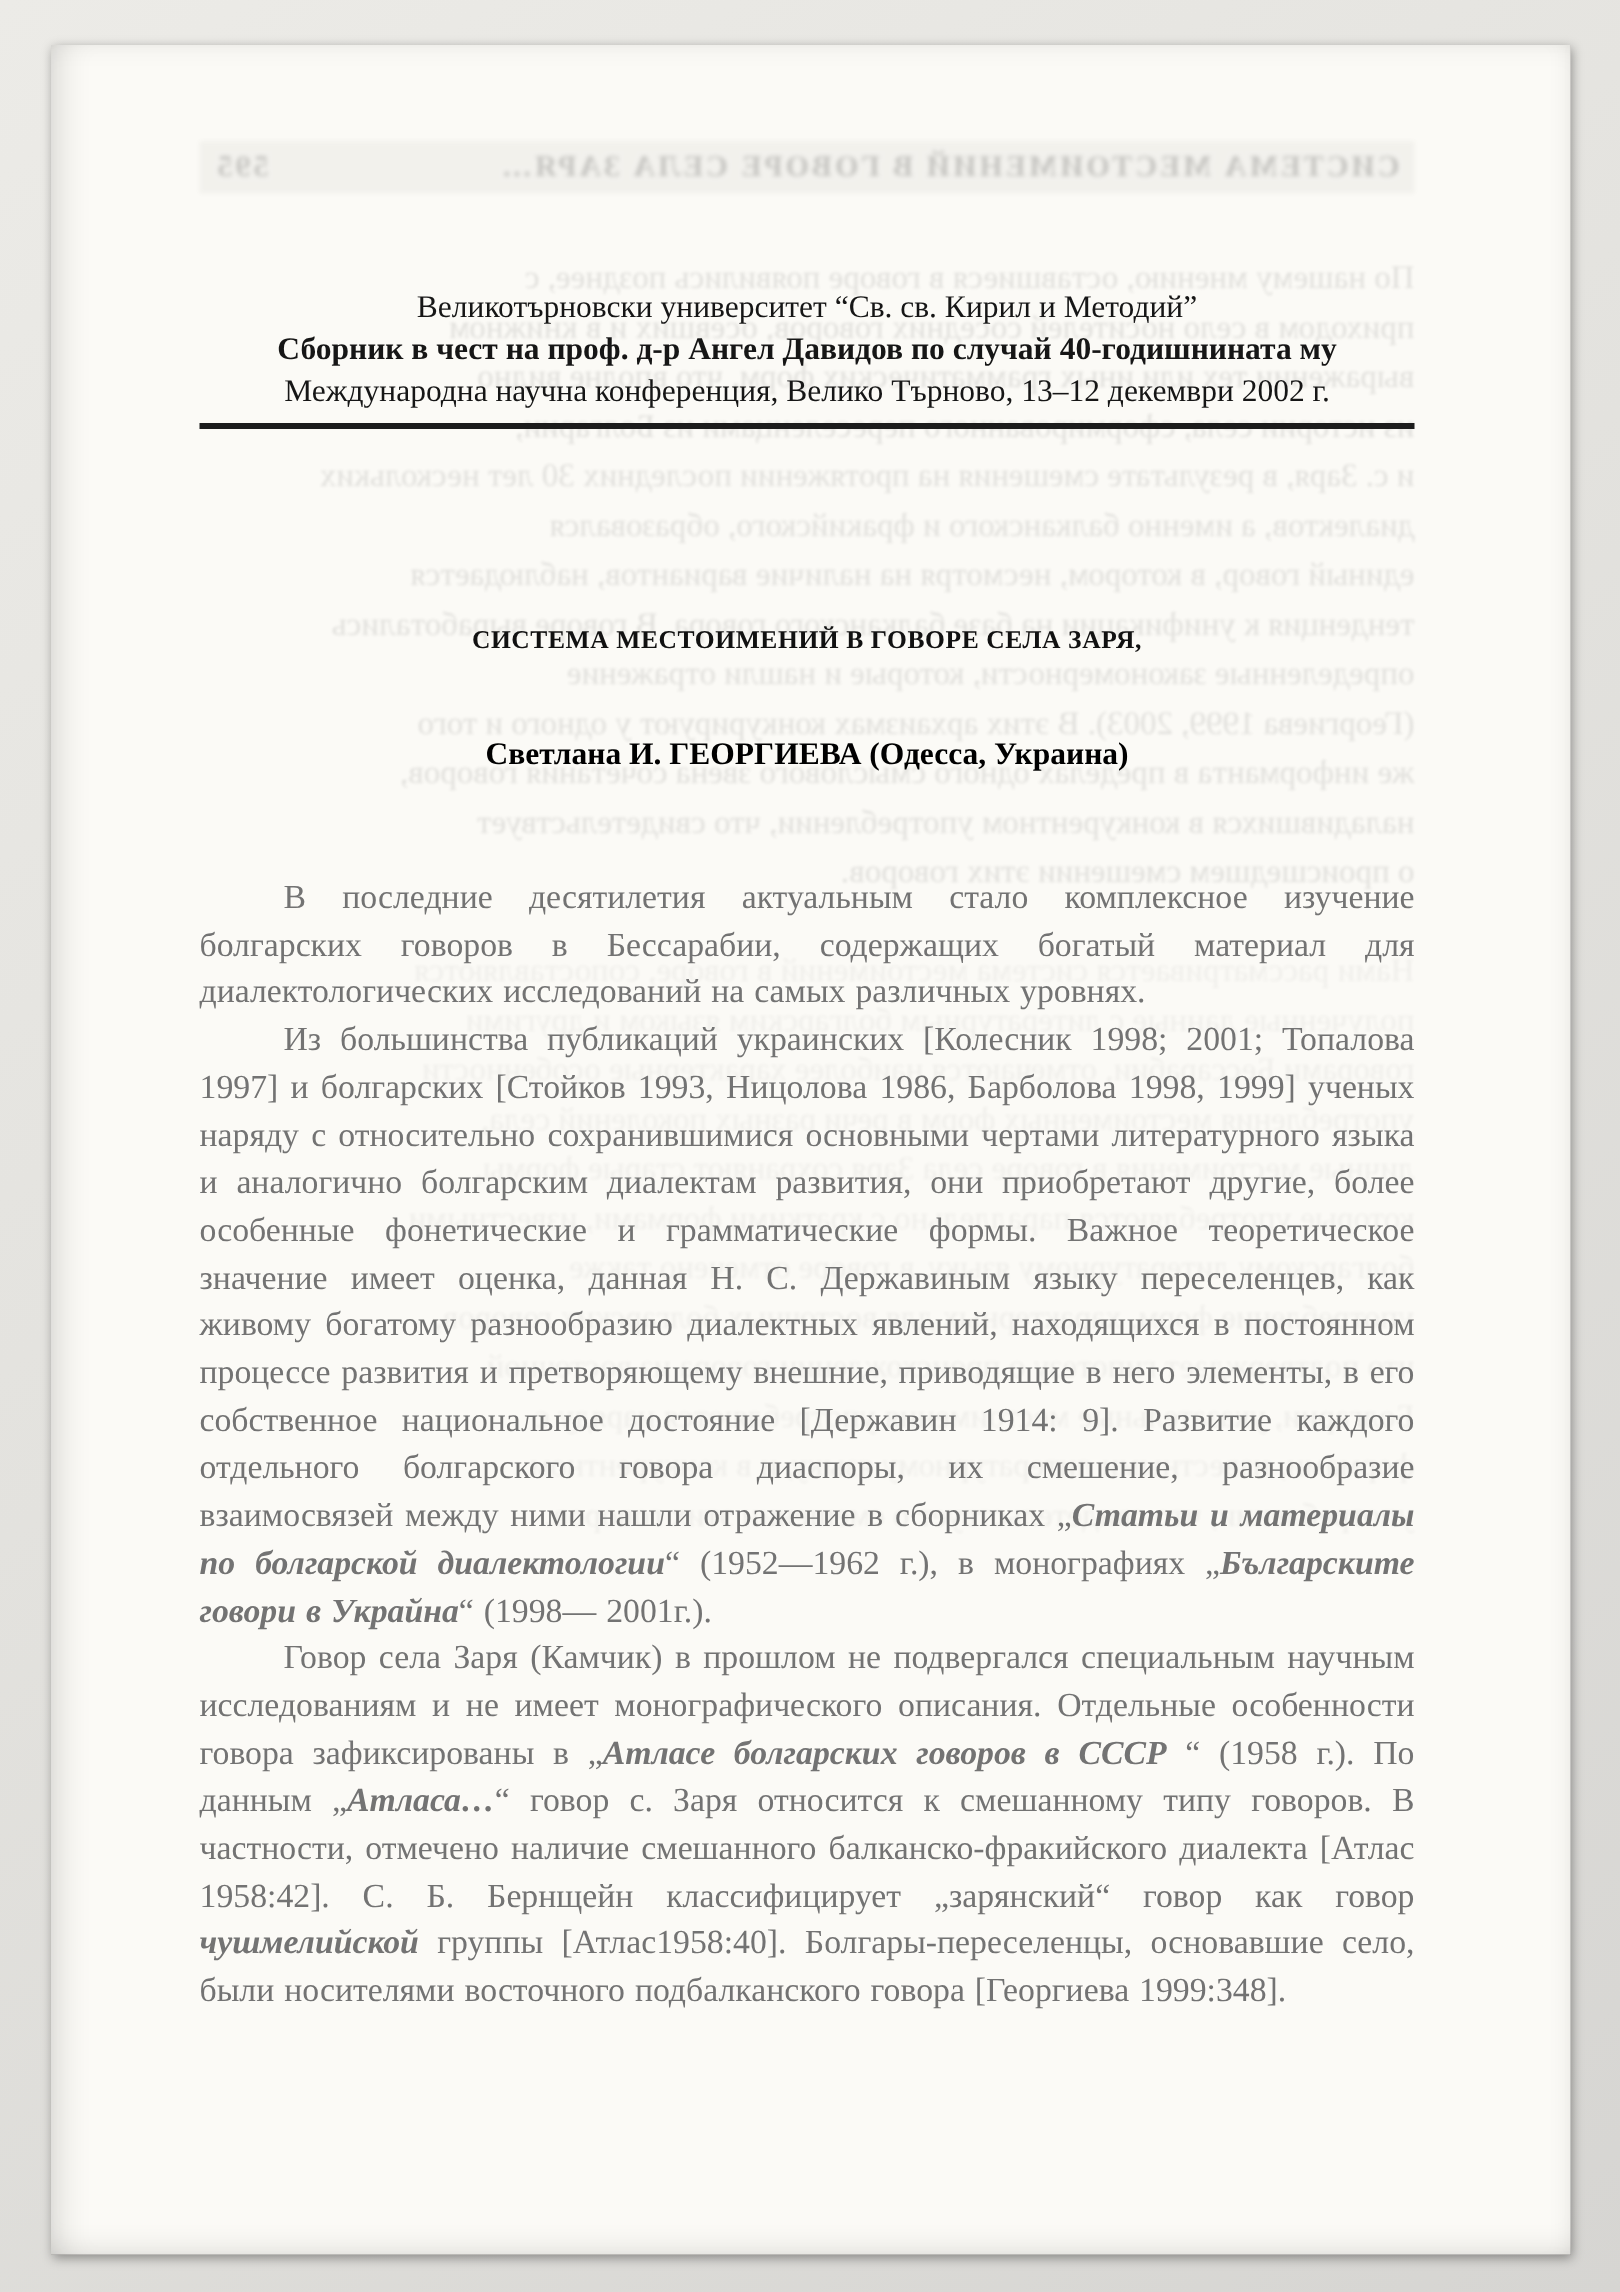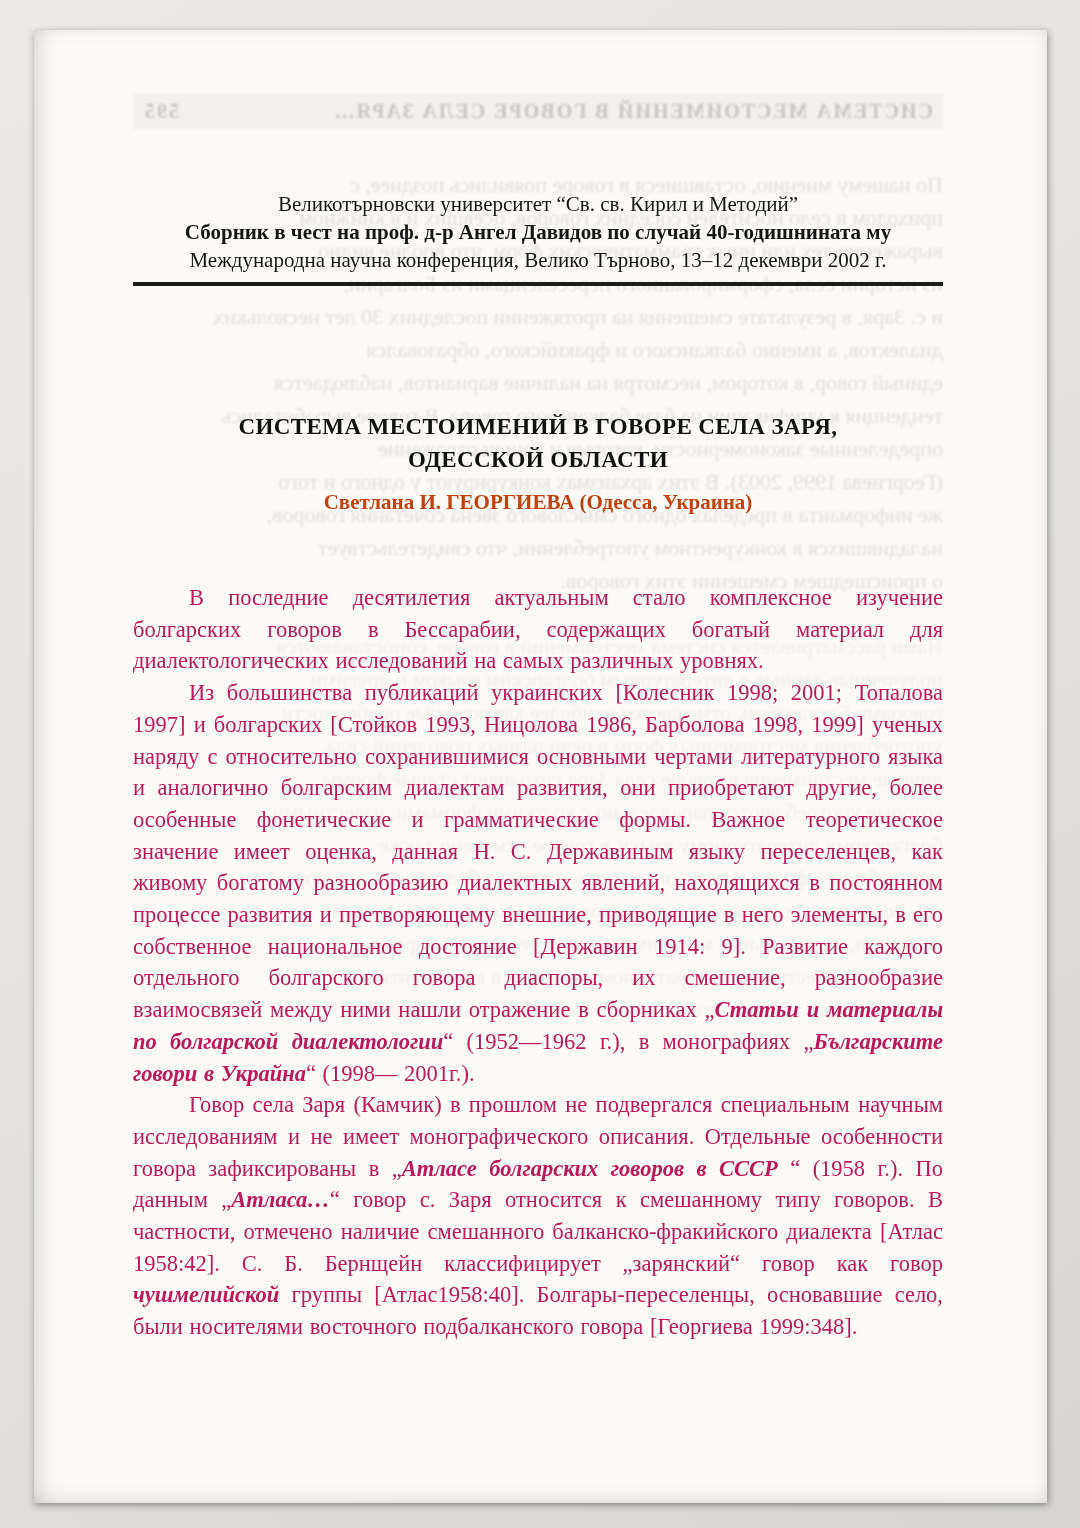--- a/index.html
+++ b/index.html
@@ -51,31 +51,31 @@
   .header-block{
     position:absolute;top:160px;left:0;right:0;text-align:center;
     line-height:28px;font-size:21px;color:#161616;
   }
   .header-line2{font-weight:bold;}
   .rule{
     position:absolute;top:252px;left:0;right:0;height:4px;background:#1c1c1c;
   }
   .title-block{
     position:absolute;top:380px;left:0;right:0;text-align:center;
-    font-weight:bold;font-size:23px;line-height:33px;letter-spacing:.4px;
+    font-weight:bold;font-size:17px;line-height:33px;letter-spacing:.4px;
     color:#111;
   }
   .author-line{
     position:absolute;top:460px;left:0;right:0;text-align:center;
-    font-weight:bold;font-size:21px;color:#c2410c;
+    font-weight:bold;font-size:21px;color:#000000;
   }
   .body-block{
     position:absolute;top:552px;left:0;right:0;
     font-size:22.5px;line-height:31.7px;text-align:justify;
-    color:#be185d;
+    color:#737373;
   }
   .body-block p{margin:0;text-indent:56px;word-spacing:1px;}
   .s-i{}
   .s-bi{font-style:italic;font-weight:bold;}
 </style>
 </head>
 <body>
 
 <div class="scan-bg">
   <div class="paper">
@@ -117,21 +117,20 @@
 
       <div class="header-block">
         <div class="header-line1">Великотърновски университет “Св. св. Кирил и Методий”</div>
         <div class="header-line2">Сборник в чест на проф. д-р Ангел Давидов по случай 40-годишнината му</div>
         <div class="header-line3">Международна научна конференция, Велико Търново, 13–12 декември 2002 г.</div>
       </div>
       <div class="rule"></div>
 
       <div class="title-block">
         <div>СИСТЕМА МЕСТОИМЕНИЙ В ГОВОРЕ СЕЛА ЗАРЯ,</div>
-        <div>ОДЕССКОЙ ОБЛАСТИ</div>
       </div>
       <div class="author-line">Светлана И. ГЕОРГИЕВА (Одесса, Украина)</div>
 
       <div class="body-block">
           <p><span>В последние десятилетия актуальным стало комплексное изучение болгарских говоров в Бессарабии, содержащих богатый материал для диалектологических исследований на самых различных уровнях.</span></p>
           <p><span>Из большинства публикаций украинских [Колесник 1998; 2001; Топалова 1997] и болгарских [Стойков 1993, Ницолова 1986, Барболова 1998, 1999] ученых наряду с относительно сохранившимися основными чертами литературного языка и аналогично болгарским диалектам развития, они приобретают другие, более особенные фонетические и грамматические формы. Важное теоретическое значение имеет оценка, данная Н. С. Державиным языку переселенцев, как живому богатому разнообразию диалектных явлений, находящихся в постоянном процессе развития и претворяющему внешние, приводящие в него элементы, в его собственное национальное достояние [Державин 1914: 9]. Развитие каждого отдельного болгарского говора диаспоры, их смешение, разнообразие взаимосвязей между ними нашли отражение в сборниках „</span><span class="s-bi">Статьи и материалы по болгарской диалектологии</span><span>“ (1952—1962 г.), в монографиях „</span><span class="s-bi">Българските говори в Украйна</span><span>“ (1998— 2001г.).</span></p>
           <p><span>Говор села Заря (Камчик) в прошлом не подвергался специальным научным исследованиям и не имеет монографического описания. Отдельные особенности говора зафиксированы в „</span><span class="s-bi">Атласе болгарских говоров в СССР </span><span>“ (1958 г.). По данным „</span><span class="s-bi">Атласа…</span><span>“ говор с. Заря относится к </span><span class="s-i">смешанному</span><span> типу говоров. В частности, отмечено наличие смешанного балканско-фракийского диалекта [Атлас 1958:42]. С. Б. Бернщейн классифицирует „зарянский“ говор как говор </span><span class="s-bi">чушмелийской</span><span> группы [Атлас1958:40]. Болгары-переселенцы, основавшие село, были носителями восточного подбалканского говора [Георгиева 1999:348].</span></p>
         </div>
 
     </div>

